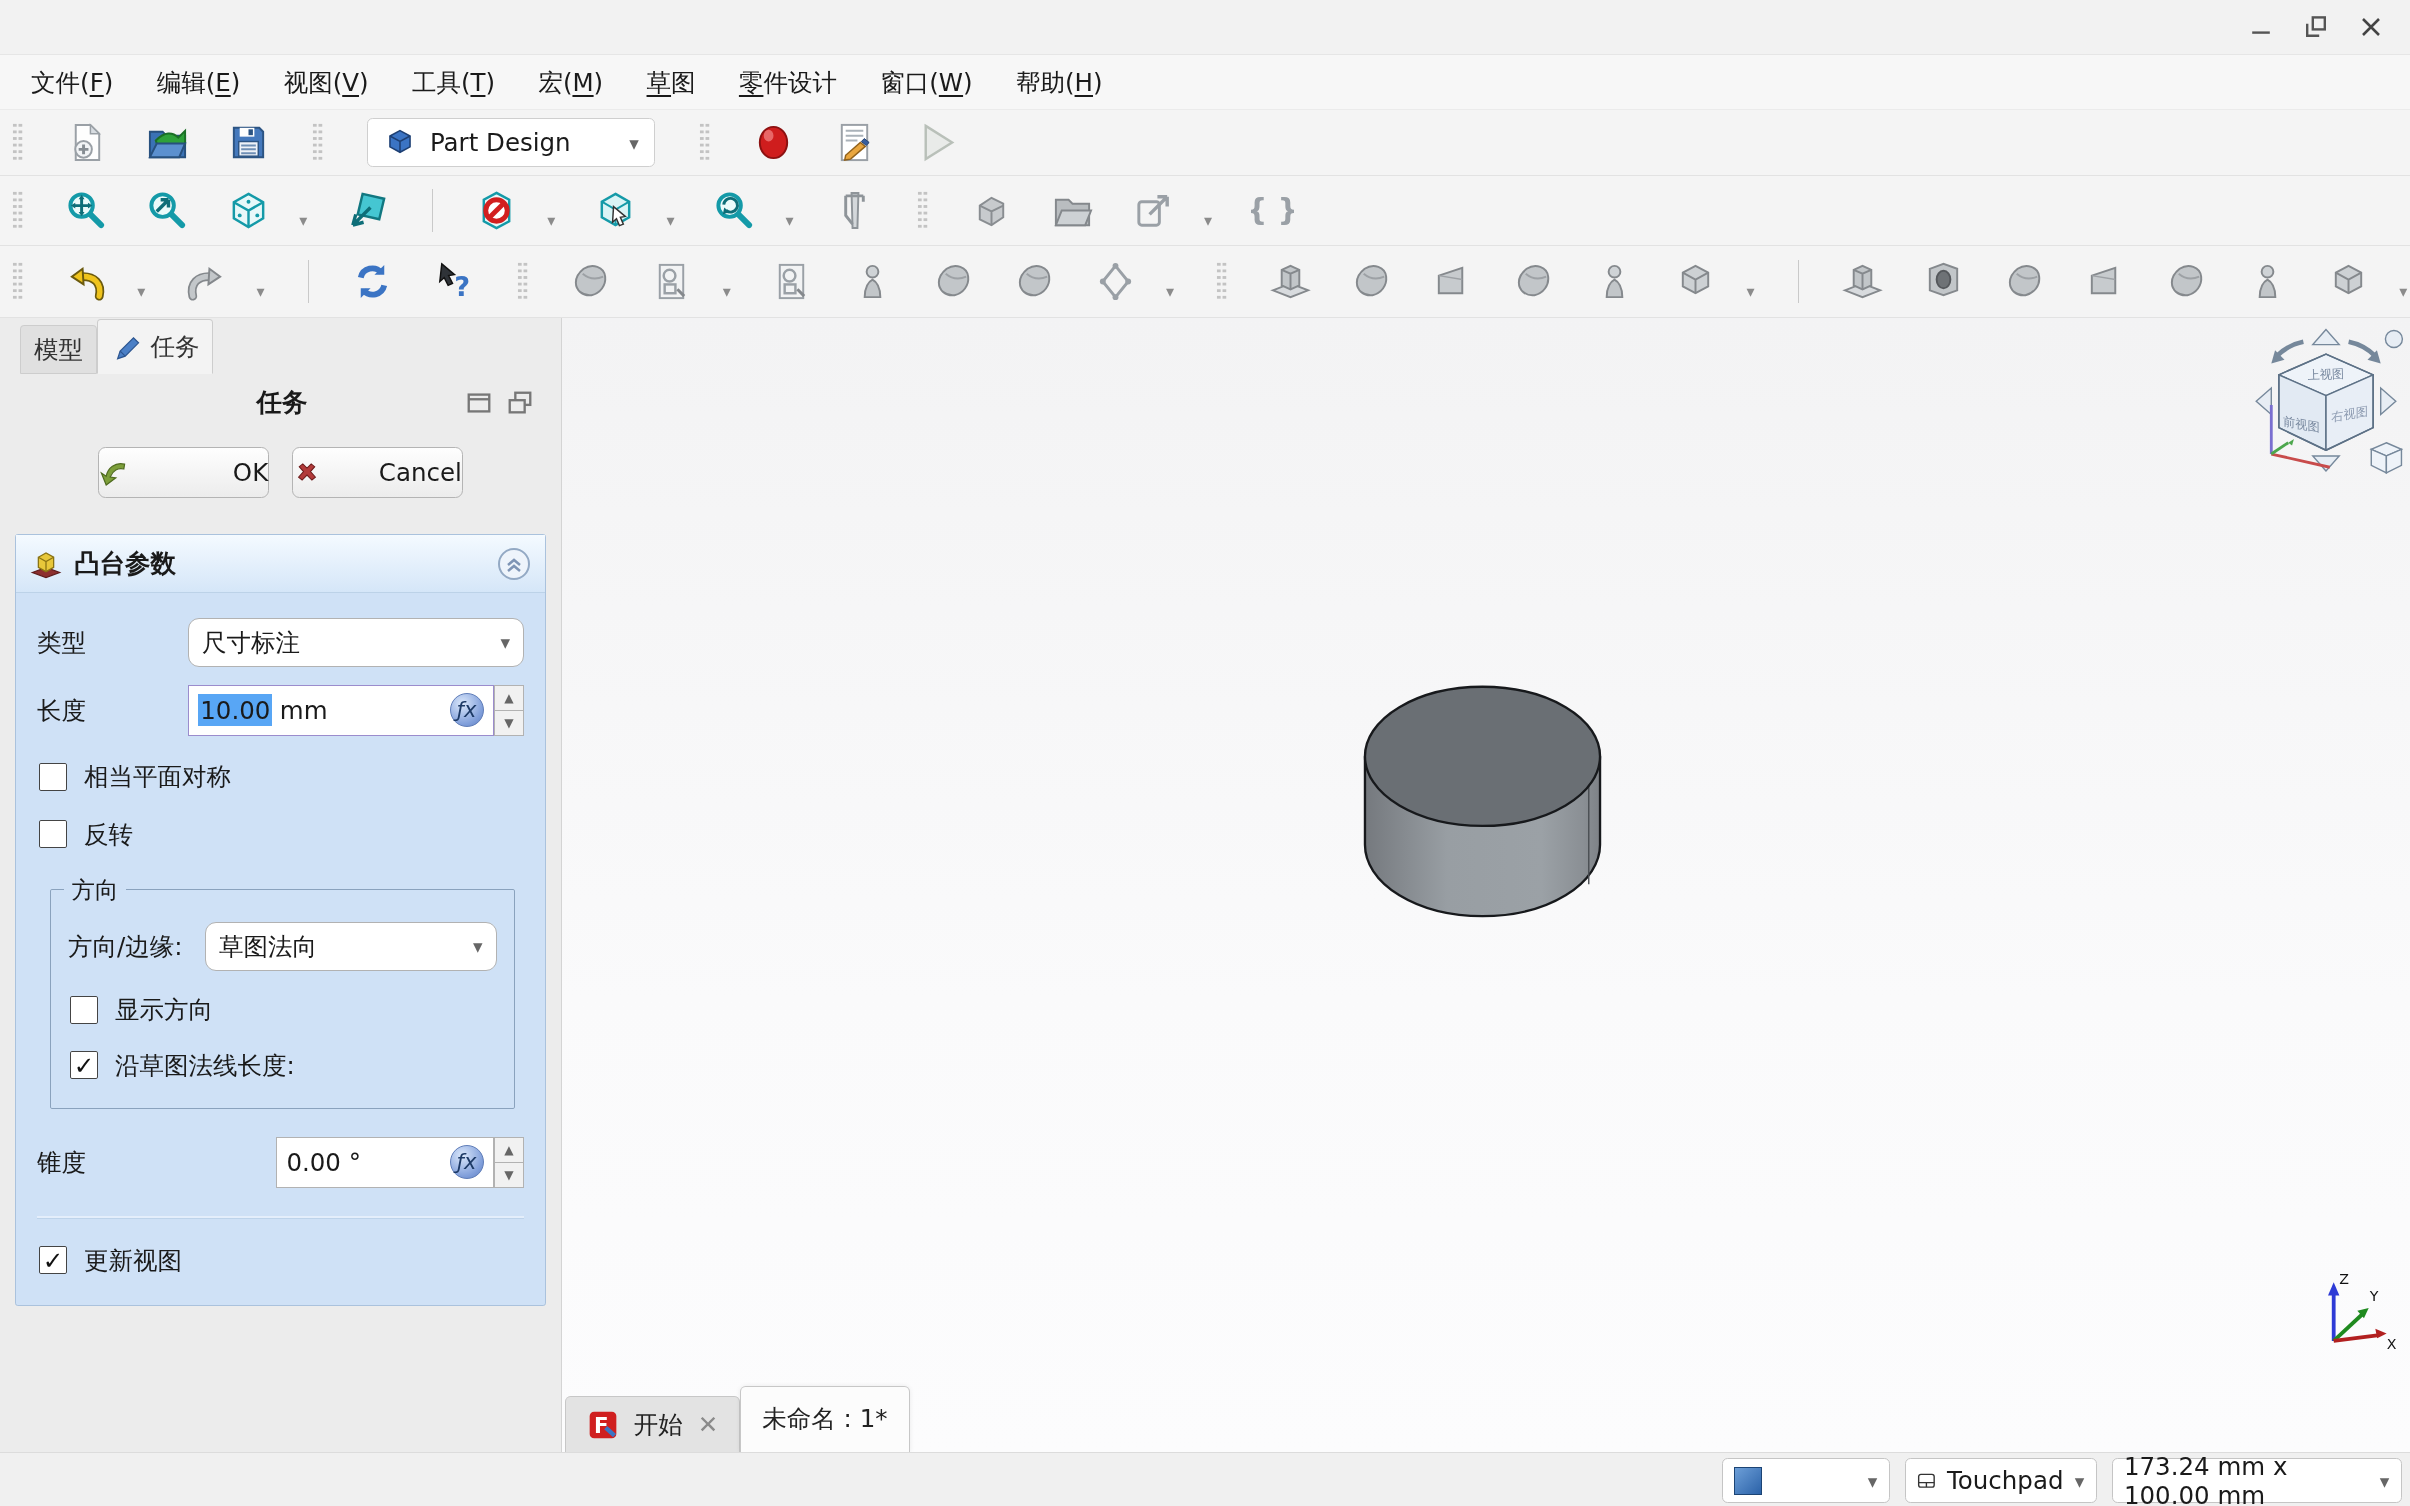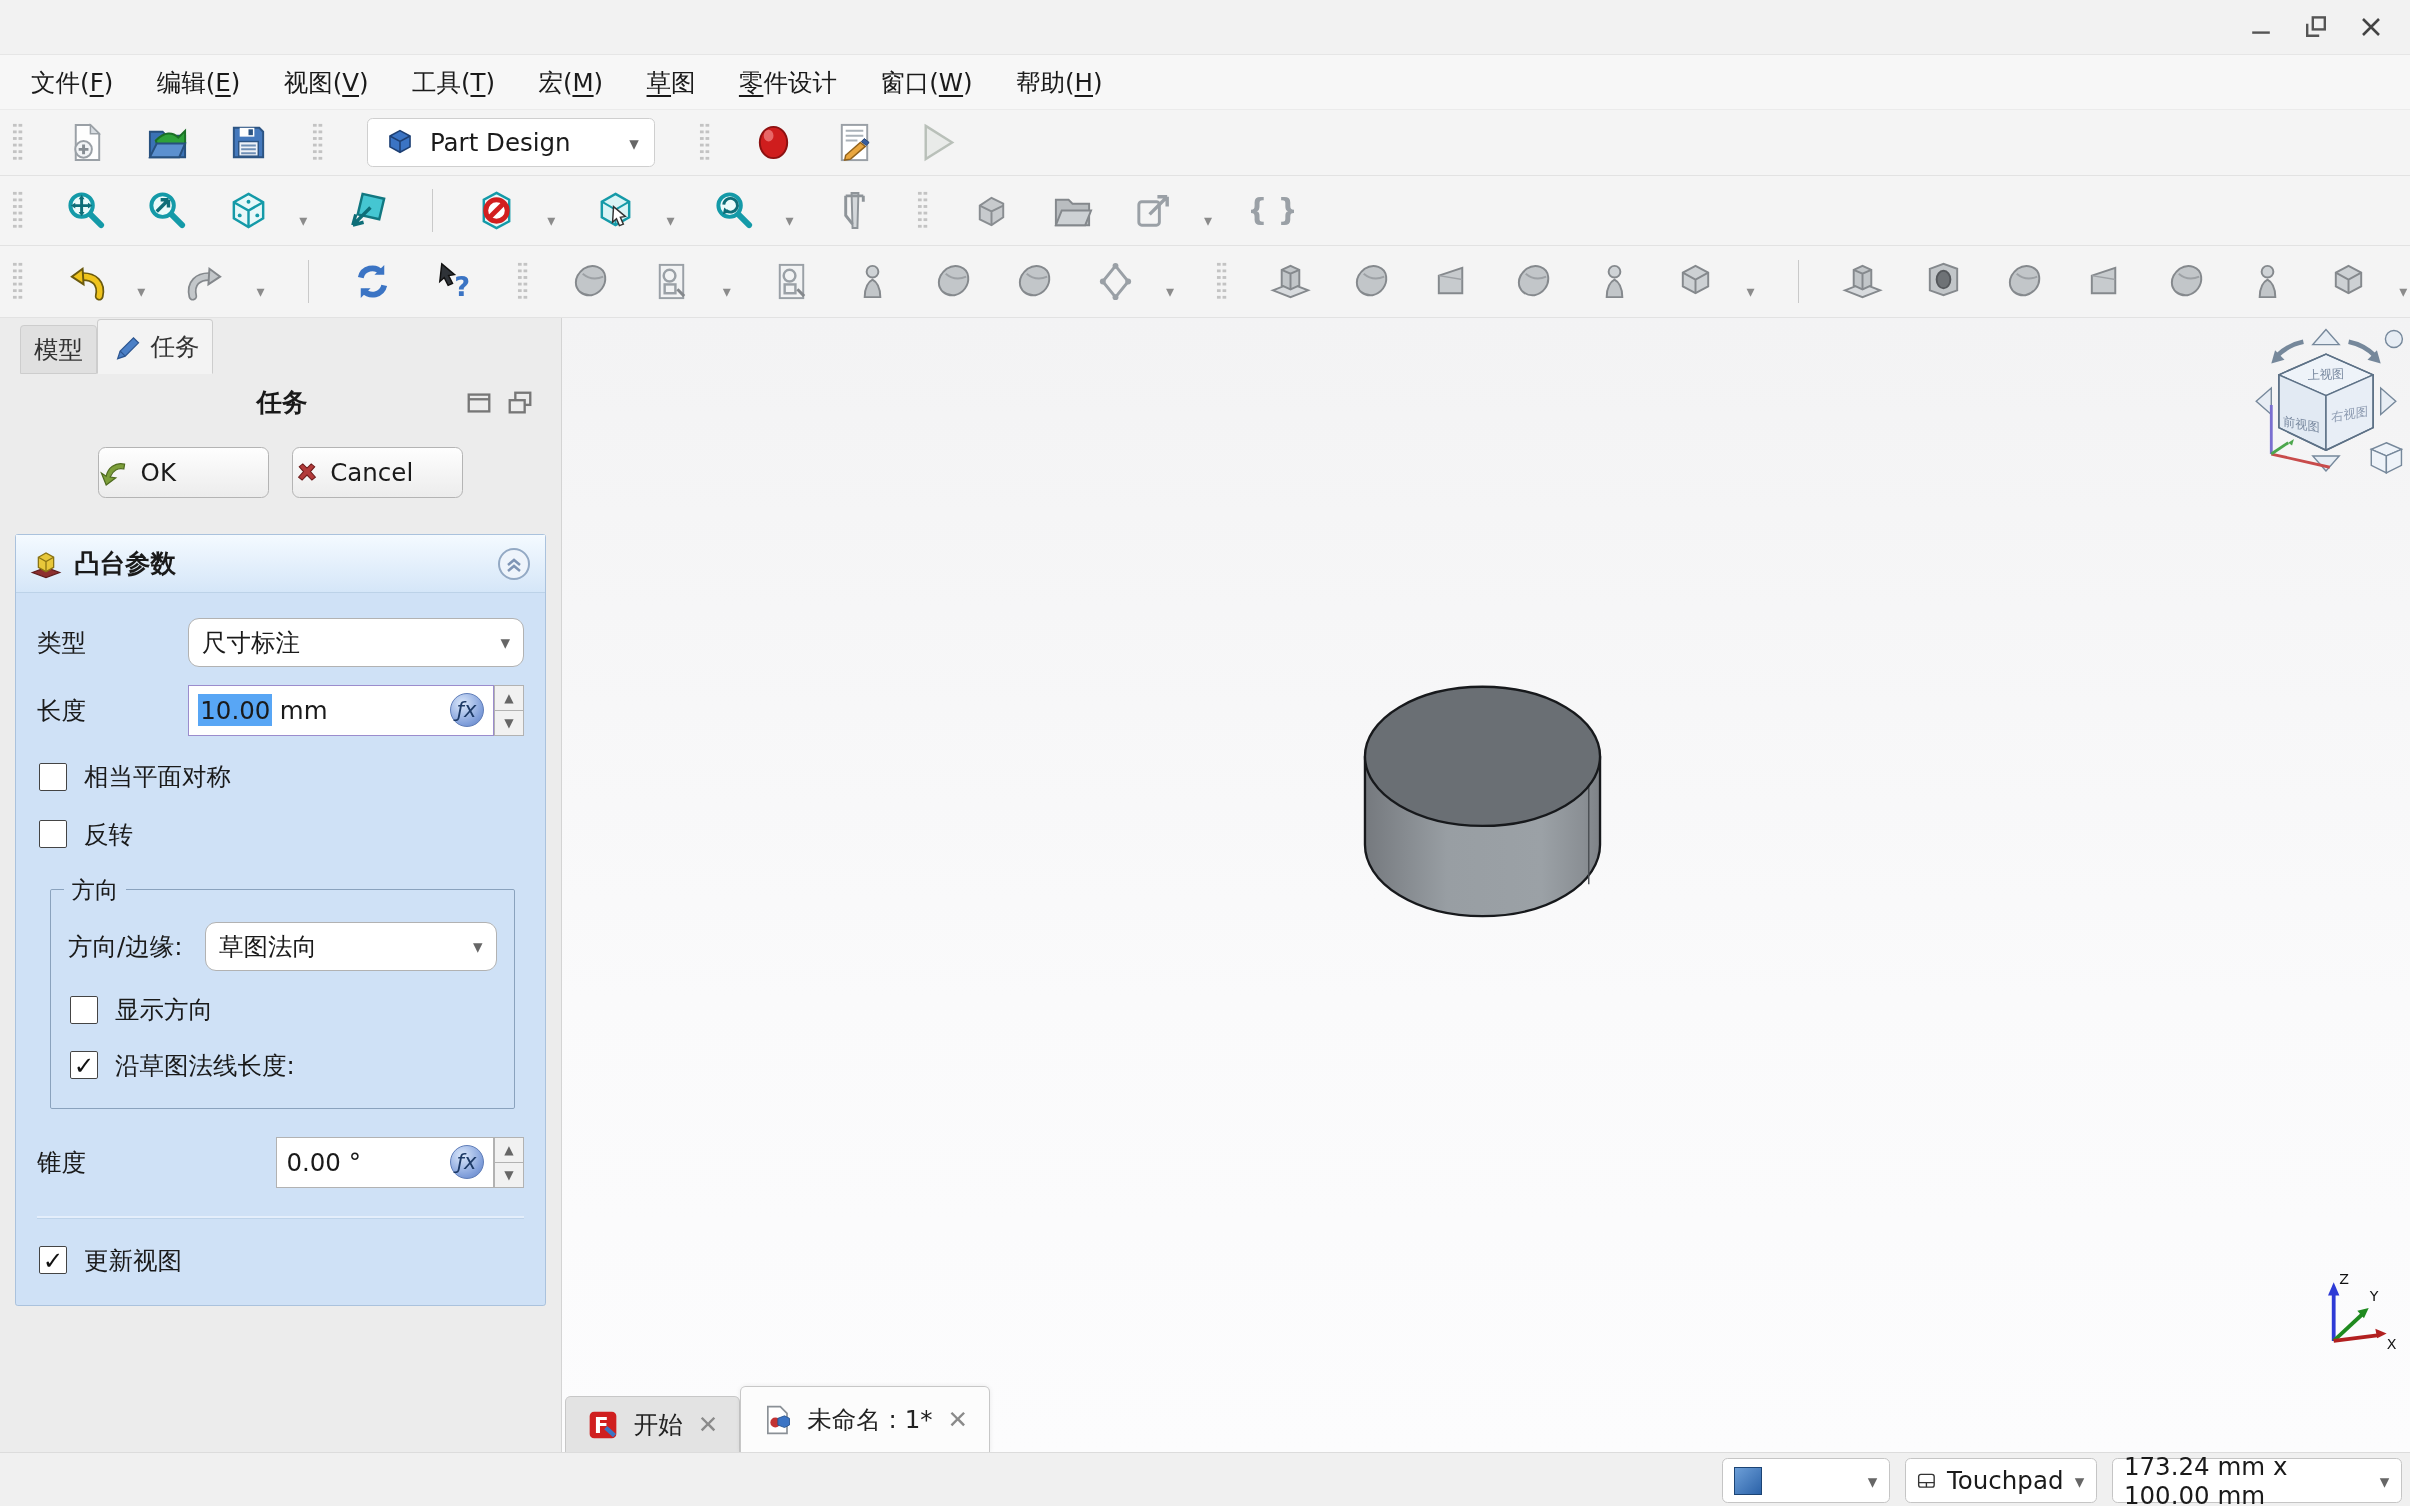--- a/index.html
+++ b/index.html
@@ -32,21 +32,21 @@
   .dock{width:562px;background:#ececec;border-right:0.9px solid #d4d4d4;flex:none;display:flex;flex-direction:column;}
   .dock-tabs{display:flex;align-items:flex-end;height:56px;padding-left:20px;}
   .dock-tab{display:flex;align-items:center;gap:9.4px;font-size:24.5px;border:0.9px solid #cdcdcd;
     background:#e0e0e0;padding:0 13px;height:49px;border-radius:3.8px 3.8px 0 0;color:#333;}
   .dock-tab.active{background:#f3f3f3;height:55px;border-bottom-color:#f3f3f3;}
   .task-header{height:58px;display:flex;align-items:center;padding:0 21px;}
   .task-title{flex:1;text-align:center;font-size:25.4px;font-weight:600;padding-left:85px;}
   .task-hbtn{width:41px;height:38px;display:flex;align-items:center;justify-content:center;}
   .task-buttons{display:flex;justify-content:center;gap:22.6px;margin-top:15px;}
   .btn{width:171px;height:51px;background:linear-gradient(#fefefe,#ececec);border:0.9px solid #b4b4b4;
-    border-radius:7.5px;display:flex;align-items:center;justify-content:flex-start;gap:9.4px;font-size:24.5px;}
+    border-radius:7.5px;display:flex;align-items:center;justify-content:space-between;gap:9.4px;font-size:24.5px;}
   
   .padbox{margin:36px 15px 0;background:#cfe1f6;border:0.9px solid #aac2dd;border-radius:2.8px;}
   .padbox-header{height:58px;background:linear-gradient(#f4faff,#d5e6f8);border-bottom:0.9px solid #bcd2e8;
     display:flex;align-items:center;gap:11.3px;padding:0 13px;font-size:25.4px;font-weight:700;}
   .collapse-btn{margin-left:auto;width:36px;height:36px;display:flex;align-items:center;justify-content:center;}
   .padbox-body{padding:24.5px 21px 28px;font-size:24.5px;}
   .form-row{display:flex;align-items:center;margin-bottom:18px;}
   .form-row .flabel{width:151px;flex:none;}
   .combo{flex:1;height:49px;background:#fff;border:0.9px solid #b2b2b2;border-radius:11px;
     display:flex;align-items:center;padding:0 13px;}
@@ -77,21 +77,21 @@
   .hsep{height:3.8px;background:#e4eefb;border-bottom:0.9px solid #bdd3ea;margin:28px 0 3.8px;}
   
   .viewport{flex:1;position:relative;background:linear-gradient(180deg,#f3f3f4 0%,#fafafb 60%,#fcfcfd 100%);overflow:hidden;}
   .navcube{position:absolute;top:3.8px;right:1.9px;}
   .cylinder{position:absolute;left:798px;top:365px;}
   .axiscross{position:absolute;right:13px;bottom:94px;}
   
   .mdi{position:absolute;left:2.8px;bottom:0;display:flex;align-items:flex-end;}
   .mdi-tab{display:flex;align-items:center;gap:15px;padding:0 21px;height:56px;font-size:24.5px;
     background:#e3e3e3;border:0.9px solid #c7c7c7;border-bottom:none;border-radius:5.6px 5.6px 0 0;color:#222;}
-  .mdi-tab.active{background:#fcfcfc;height:66px;box-shadow:0 0 5.6px rgba(0,0,0,.08);}
+  .mdi-tab.active{background:#fcfcfc;height:66px;box-shadow:0 0 5.6px rgba(0,0,0,.08);flex-direction:column;}
   .mdi-close{font-size:24.5px;color:#8a8a8a;font-weight:700;}
   
   .statusbar{height:56px;background:#f0f0f0;border-top:0.9px solid #dcdcdc;display:flex;align-items:center;
     justify-content:flex-end;gap:15px;padding:0 9.4px;font-size:24.5px;}
   .status-combo{height:45px;background:#fff;border:0.9px solid #c5c5c5;border-radius:5.6px;
     display:flex;align-items:center;gap:11.3px;padding:0 11.3px;}
   .swatch{width:28px;height:28px;background:linear-gradient(135deg,#6d9fd8,#2b62a8);border:0.9px solid #1c4474;}
   #combo-swatch{width:168px;} #combo-nav{width:192px;} #combo-dims{width:290px;}
 </style>
 </head>

